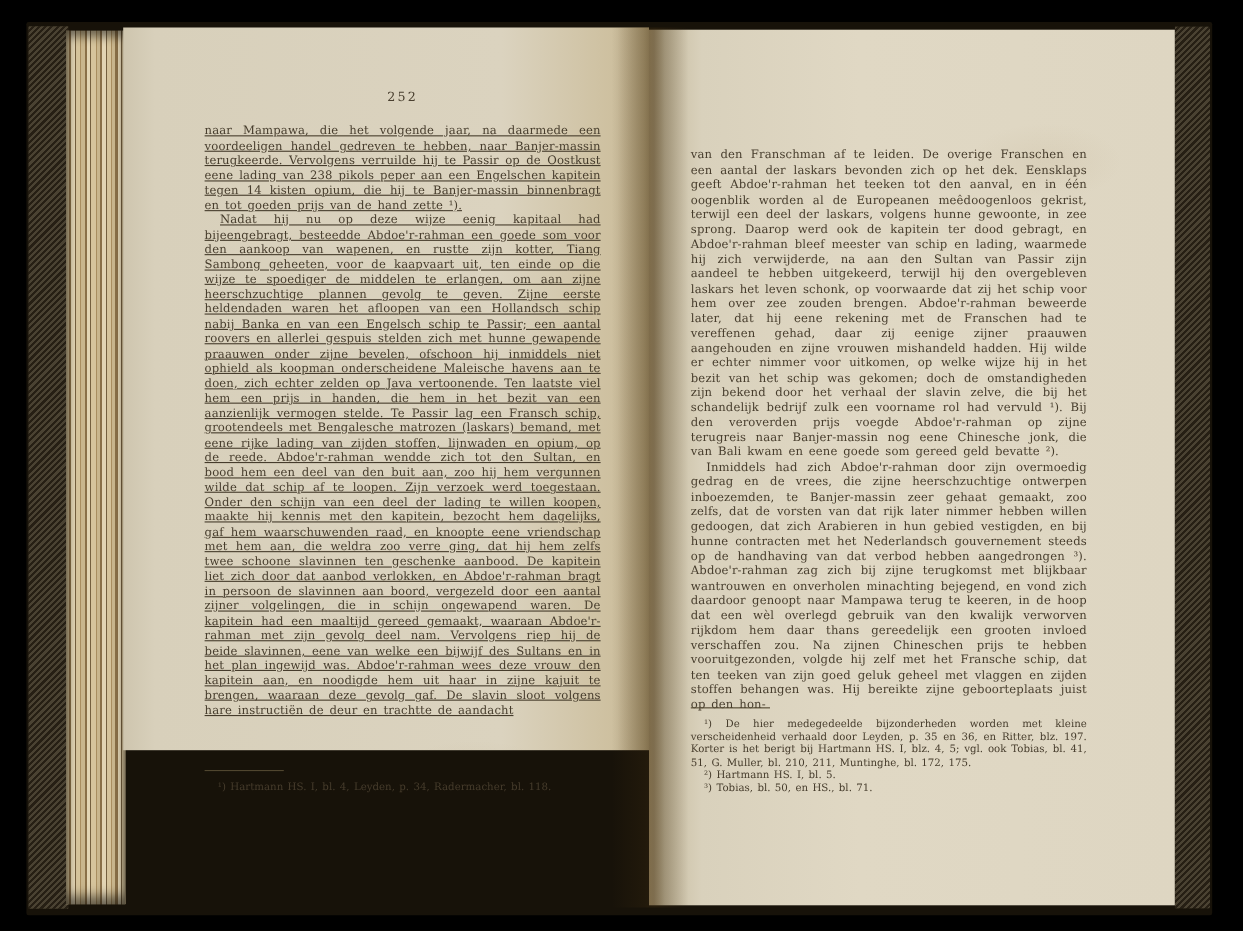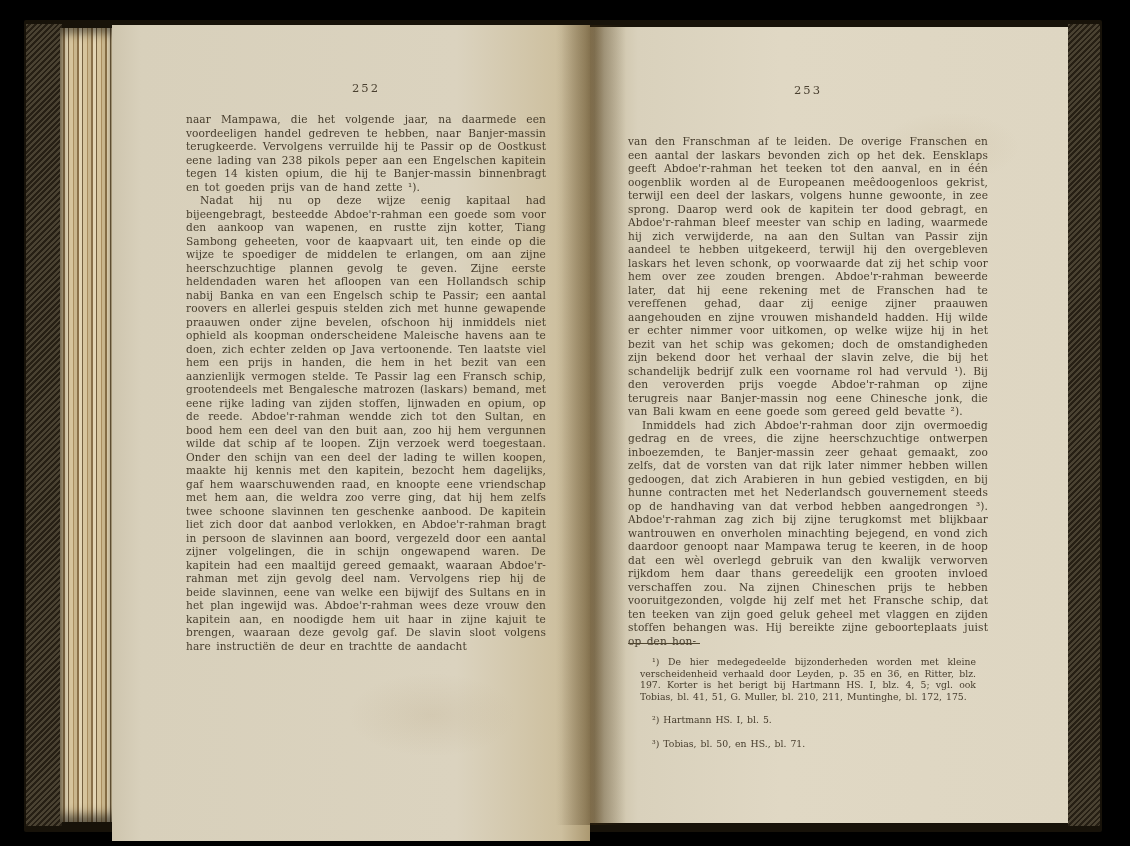--- a/index.html
+++ b/index.html
@@ -40,21 +40,21 @@
     width: 54px; height: 794px;
     background: repeating-linear-gradient(90deg,
       #c9b68d 0 3px, #8a7048 3px 5px, #e3d5b4 5px 8px,
       #75603f 8px 9px, #d6c49c 9px 13px, #a98e60 13px 14px);
     box-shadow: inset 0 6px 8px rgba(0,0,0,0.45), inset 0 -8px 10px rgba(0,0,0,0.5);
   }
 
   .page {
     position: absolute;
     top: 25px;
-    height: 816px;
+    height: 657px;
     color: #463c2c;
   }
   .page.left {
     left: 112px; width: 478px;
     background:
       radial-gradient(ellipse 120px 60px at 320px 690px, rgba(146,116,66,0.10), rgba(146,116,66,0) 70%),
       linear-gradient(to right, #cec5ae 0%, #d8d0bb 6%, #dbd3bf 72%, #cdbf9e 94%, #ab9870 100%);
   }
   .page.right {
     left: 590px; width: 478px; top: 27px; height: 796px;
@@ -86,21 +86,21 @@
 
   .body-text {
     position: absolute;
     width: 360px;
     text-align: justify;
     font-size: 10.6px;
     line-height: 13.5px;
     word-spacing: 1.8px;
     letter-spacing: 0.1px;
   }
-  .page.left  .body-text { left: 74px; top: 88px; }
+  .page.left  .body-text { left: 74px; top: 88px; text-decoration: underline; }
   .page.right .body-text { left: 38px; top: 108px; }
 
   .body-text p { margin: 0; }
   .body-text p.indent { text-indent: 14px; }
 
   .footnotes {
     position: absolute;
     width: 360px;
     font-size: 9.3px;
     line-height: 11.6px;
@@ -108,40 +108,43 @@
     word-spacing: 1px;
   }
   .page.left  .footnotes { left: 74px; top: 675px; }
   .page.right .footnotes { left: 38px; top: 616px; }
 
   .fn-rule {
     width: 72px; height: 1px;
     background: #50462f;
     margin-bottom: 9px;
   }
-  .footnotes p { margin: 12px; text-indent: 12px; }
+  .footnotes p { margin: 0; text-indent: 12px; }
 </style>
 </head>
 <body>
 
 <div class="book-back"></div>
 <div class="cover-cloth cover-left"></div>
 <div class="cover-cloth cover-right"></div>
 <div class="page-edges"></div>
 
 <div class="page left">
   <div class="pagenum">252</div>
   <div class="body-text">
     <p class="noindent">naar Mampawa, die het volgende jaar, na daarmede een voordeeligen handel gedreven te hebben, naar Banjer-massin terugkeerde. Vervolgens verruilde hij te Passir op de Oostkust eene lading van 238 pikols peper aan een Engelschen kapitein tegen 14 kisten opium, die hij te Banjer-massin binnenbragt en tot goeden prijs van de hand zette ¹).</p>
     <p class="indent">Nadat hij nu op deze wijze eenig kapitaal had bijeengebragt, besteedde Abdoe'r-rahman een goede som voor den aankoop van wapenen, en rustte zijn kotter, Tiang Sambong geheeten, voor de kaapvaart uit, ten einde op die wijze te spoediger de middelen te erlangen, om aan zijne heerschzuchtige plannen gevolg te geven. Zijne eerste heldendaden waren het afloopen van een Hollandsch schip nabij Banka en van een Engelsch schip te Passir; een aantal roovers en allerlei gespuis stelden zich met hunne gewapende praauwen onder zijne bevelen, ofschoon hij inmiddels niet ophield als koopman onderscheidene Maleische havens aan te doen, zich echter zelden op Java vertoonende. Ten laatste viel hem een prijs in handen, die hem in het bezit van een aanzienlijk vermogen stelde. Te Passir lag een Fransch schip, grootendeels met Bengalesche matrozen (laskars) bemand, met eene rijke lading van zijden stoffen, lijnwaden en opium, op de reede. Abdoe'r-rahman wendde zich tot den Sultan, en bood hem een deel van den buit aan, zoo hij hem vergunnen wilde dat schip af te loopen. Zijn verzoek werd toegestaan. Onder den schijn van een deel der lading te willen koopen, maakte hij kennis met den kapitein, bezocht hem dagelijks, gaf hem waarschuwenden raad, en knoopte eene vriendschap met hem aan, die weldra zoo verre ging, dat hij hem zelfs twee schoone slavinnen ten geschenke aanbood. De kapitein liet zich door dat aanbod verlokken, en Abdoe'r-rahman bragt in persoon de slavinnen aan boord, vergezeld door een aantal zijner volgelingen, die in schijn ongewapend waren. De kapitein had een maaltijd gereed gemaakt, waaraan Abdoe'r-rahman met zijn gevolg deel nam. Vervolgens riep hij de beide slavinnen, eene van welke een bijwijf des Sultans en in het plan ingewijd was. Abdoe'r-rahman wees deze vrouw den kapitein aan, en noodigde hem uit haar in zijne kajuit te brengen, waaraan deze gevolg gaf. De slavin sloot volgens hare instructiën de deur en trachtte de aandacht</p>
   </div>
+  <div class="footnotes">
+    <div class="fn-rule"></div>
+    <p>¹) Hartmann HS. I, bl. 4, Leyden, p. 34, Radermacher, bl. 118.</p>
+  </div>
 </div>
 
 <div class="page right">
-  <div class="pagenum">253</div>
   <div class="body-text">
     <p class="noindent">van den Franschman af te leiden. De overige Franschen en een aantal der laskars bevonden zich op het dek. Eensklaps geeft Abdoe'r-rahman het teeken tot den aanval, en in één oogenblik worden al de Europeanen meêdoogenloos gekrist, terwijl een deel der laskars, volgens hunne gewoonte, in zee sprong. Daarop werd ook de kapitein ter dood gebragt, en Abdoe'r-rahman bleef meester van schip en lading, waarmede hij zich verwijderde, na aan den Sultan van Passir zijn aandeel te hebben uitgekeerd, terwijl hij den overgebleven laskars het leven schonk, op voorwaarde dat zij het schip voor hem over zee zouden brengen. Abdoe'r-rahman beweerde later, dat hij eene rekening met de Franschen had te vereffenen gehad, daar zij eenige zijner praauwen aangehouden en zijne vrouwen mishandeld hadden. Hij wilde er echter nimmer voor uitkomen, op welke wijze hij in het bezit van het schip was gekomen; doch de omstandigheden zijn bekend door het verhaal der slavin zelve, die bij het schandelijk bedrijf zulk een voorname rol had vervuld ¹). Bij den veroverden prijs voegde Abdoe'r-rahman op zijne terugreis naar Banjer-massin nog eene Chinesche jonk, die van Bali kwam en eene goede som gereed geld bevatte ²).</p>
     <p class="indent">Inmiddels had zich Abdoe'r-rahman door zijn overmoedig gedrag en de vrees, die zijne heerschzuchtige ontwerpen inboezemden, te Banjer-massin zeer gehaat gemaakt, zoo zelfs, dat de vorsten van dat rijk later nimmer hebben willen gedoogen, dat zich Arabieren in hun gebied vestigden, en bij hunne contracten met het Nederlandsch gouvernement steeds op de handhaving van dat verbod hebben aangedrongen ³). Abdoe'r-rahman zag zich bij zijne terugkomst met blijkbaar wantrouwen en onverholen minachting bejegend, en vond zich daardoor genoopt naar Mampawa terug te keeren, in de hoop dat een wèl overlegd gebruik van den kwalijk verworven rijkdom hem daar thans gereedelijk een grooten invloed verschaffen zou. Na zijnen Chineschen prijs te hebben vooruitgezonden, volgde hij zelf met het Fransche schip, dat ten teeken van zijn goed geluk geheel met vlaggen en zijden stoffen behangen was. Hij bereikte zijne geboorteplaats juist op den hon-</p>
   </div>
   <div class="footnotes">
     <div class="fn-rule"></div>
     <p>¹) De hier medegedeelde bijzonderheden worden met kleine verscheidenheid verhaald door Leyden, p. 35 en 36, en Ritter, blz. 197. Korter is het berigt bij Hartmann HS. I, blz. 4, 5; vgl. ook Tobias, bl. 41, 51, G. Muller, bl. 210, 211, Muntinghe, bl. 172, 175.</p>
     <p>²) Hartmann HS. I, bl. 5.</p>
     <p>³) Tobias, bl. 50, en HS., bl. 71.</p>
   </div>

